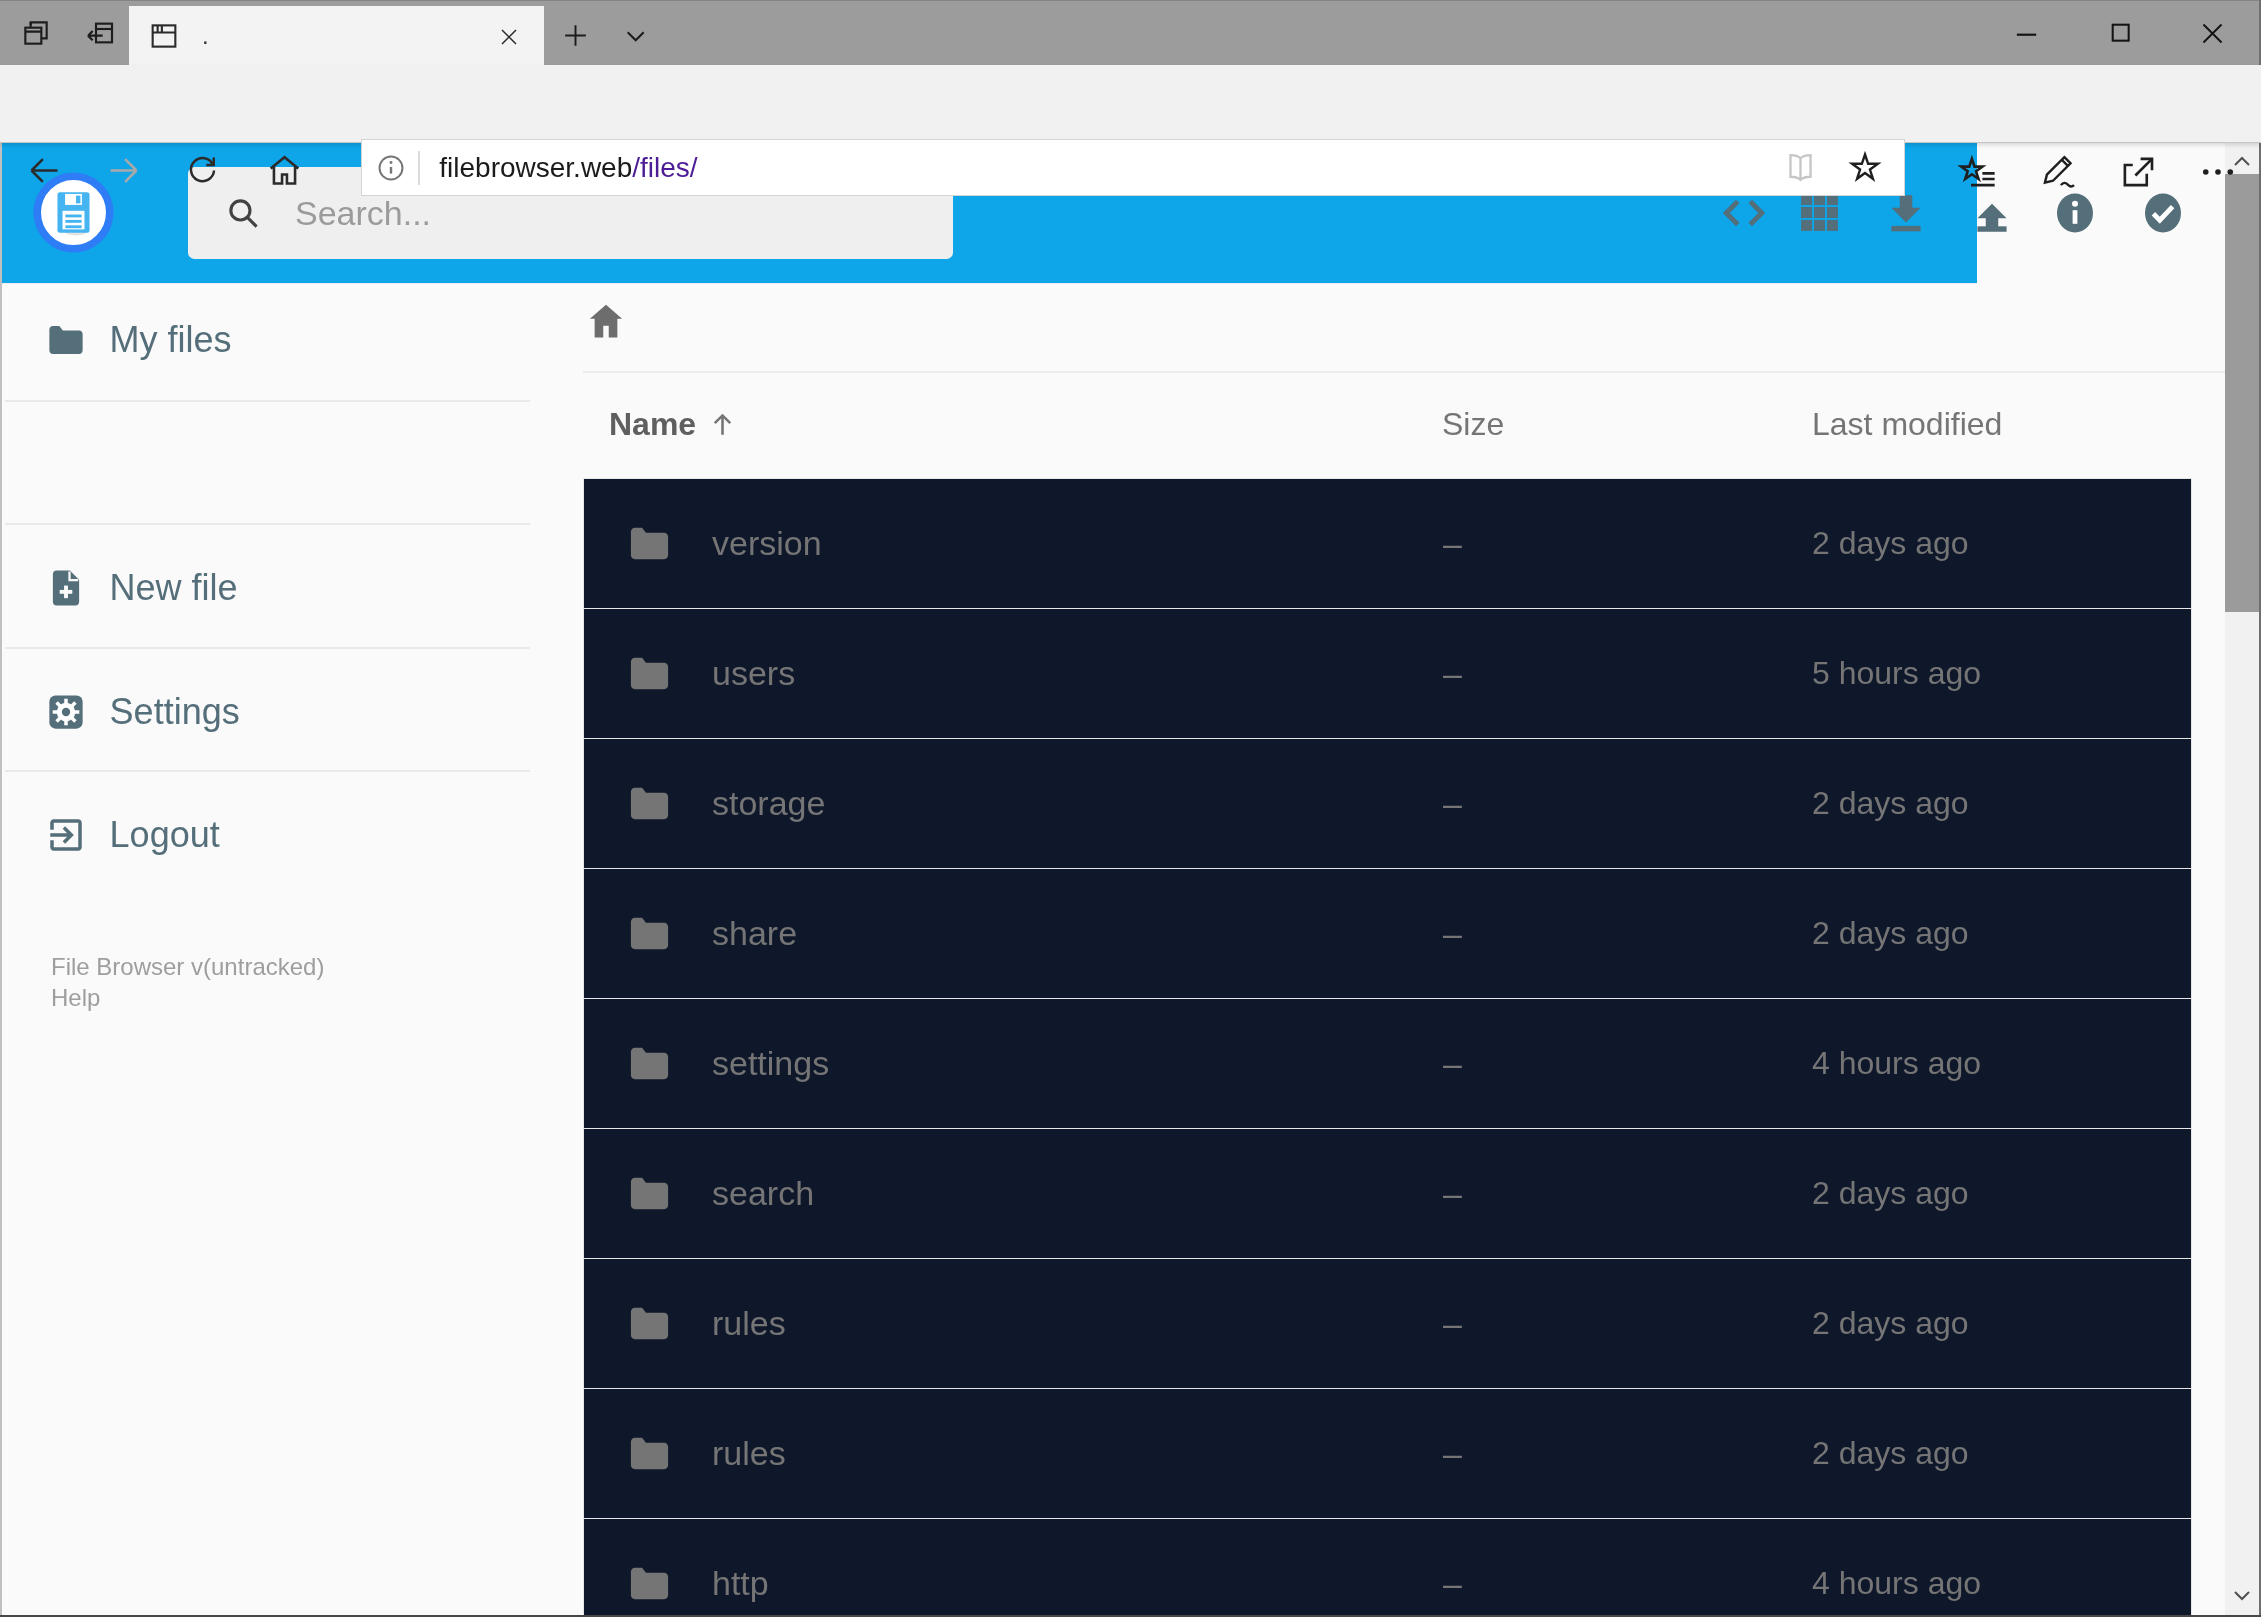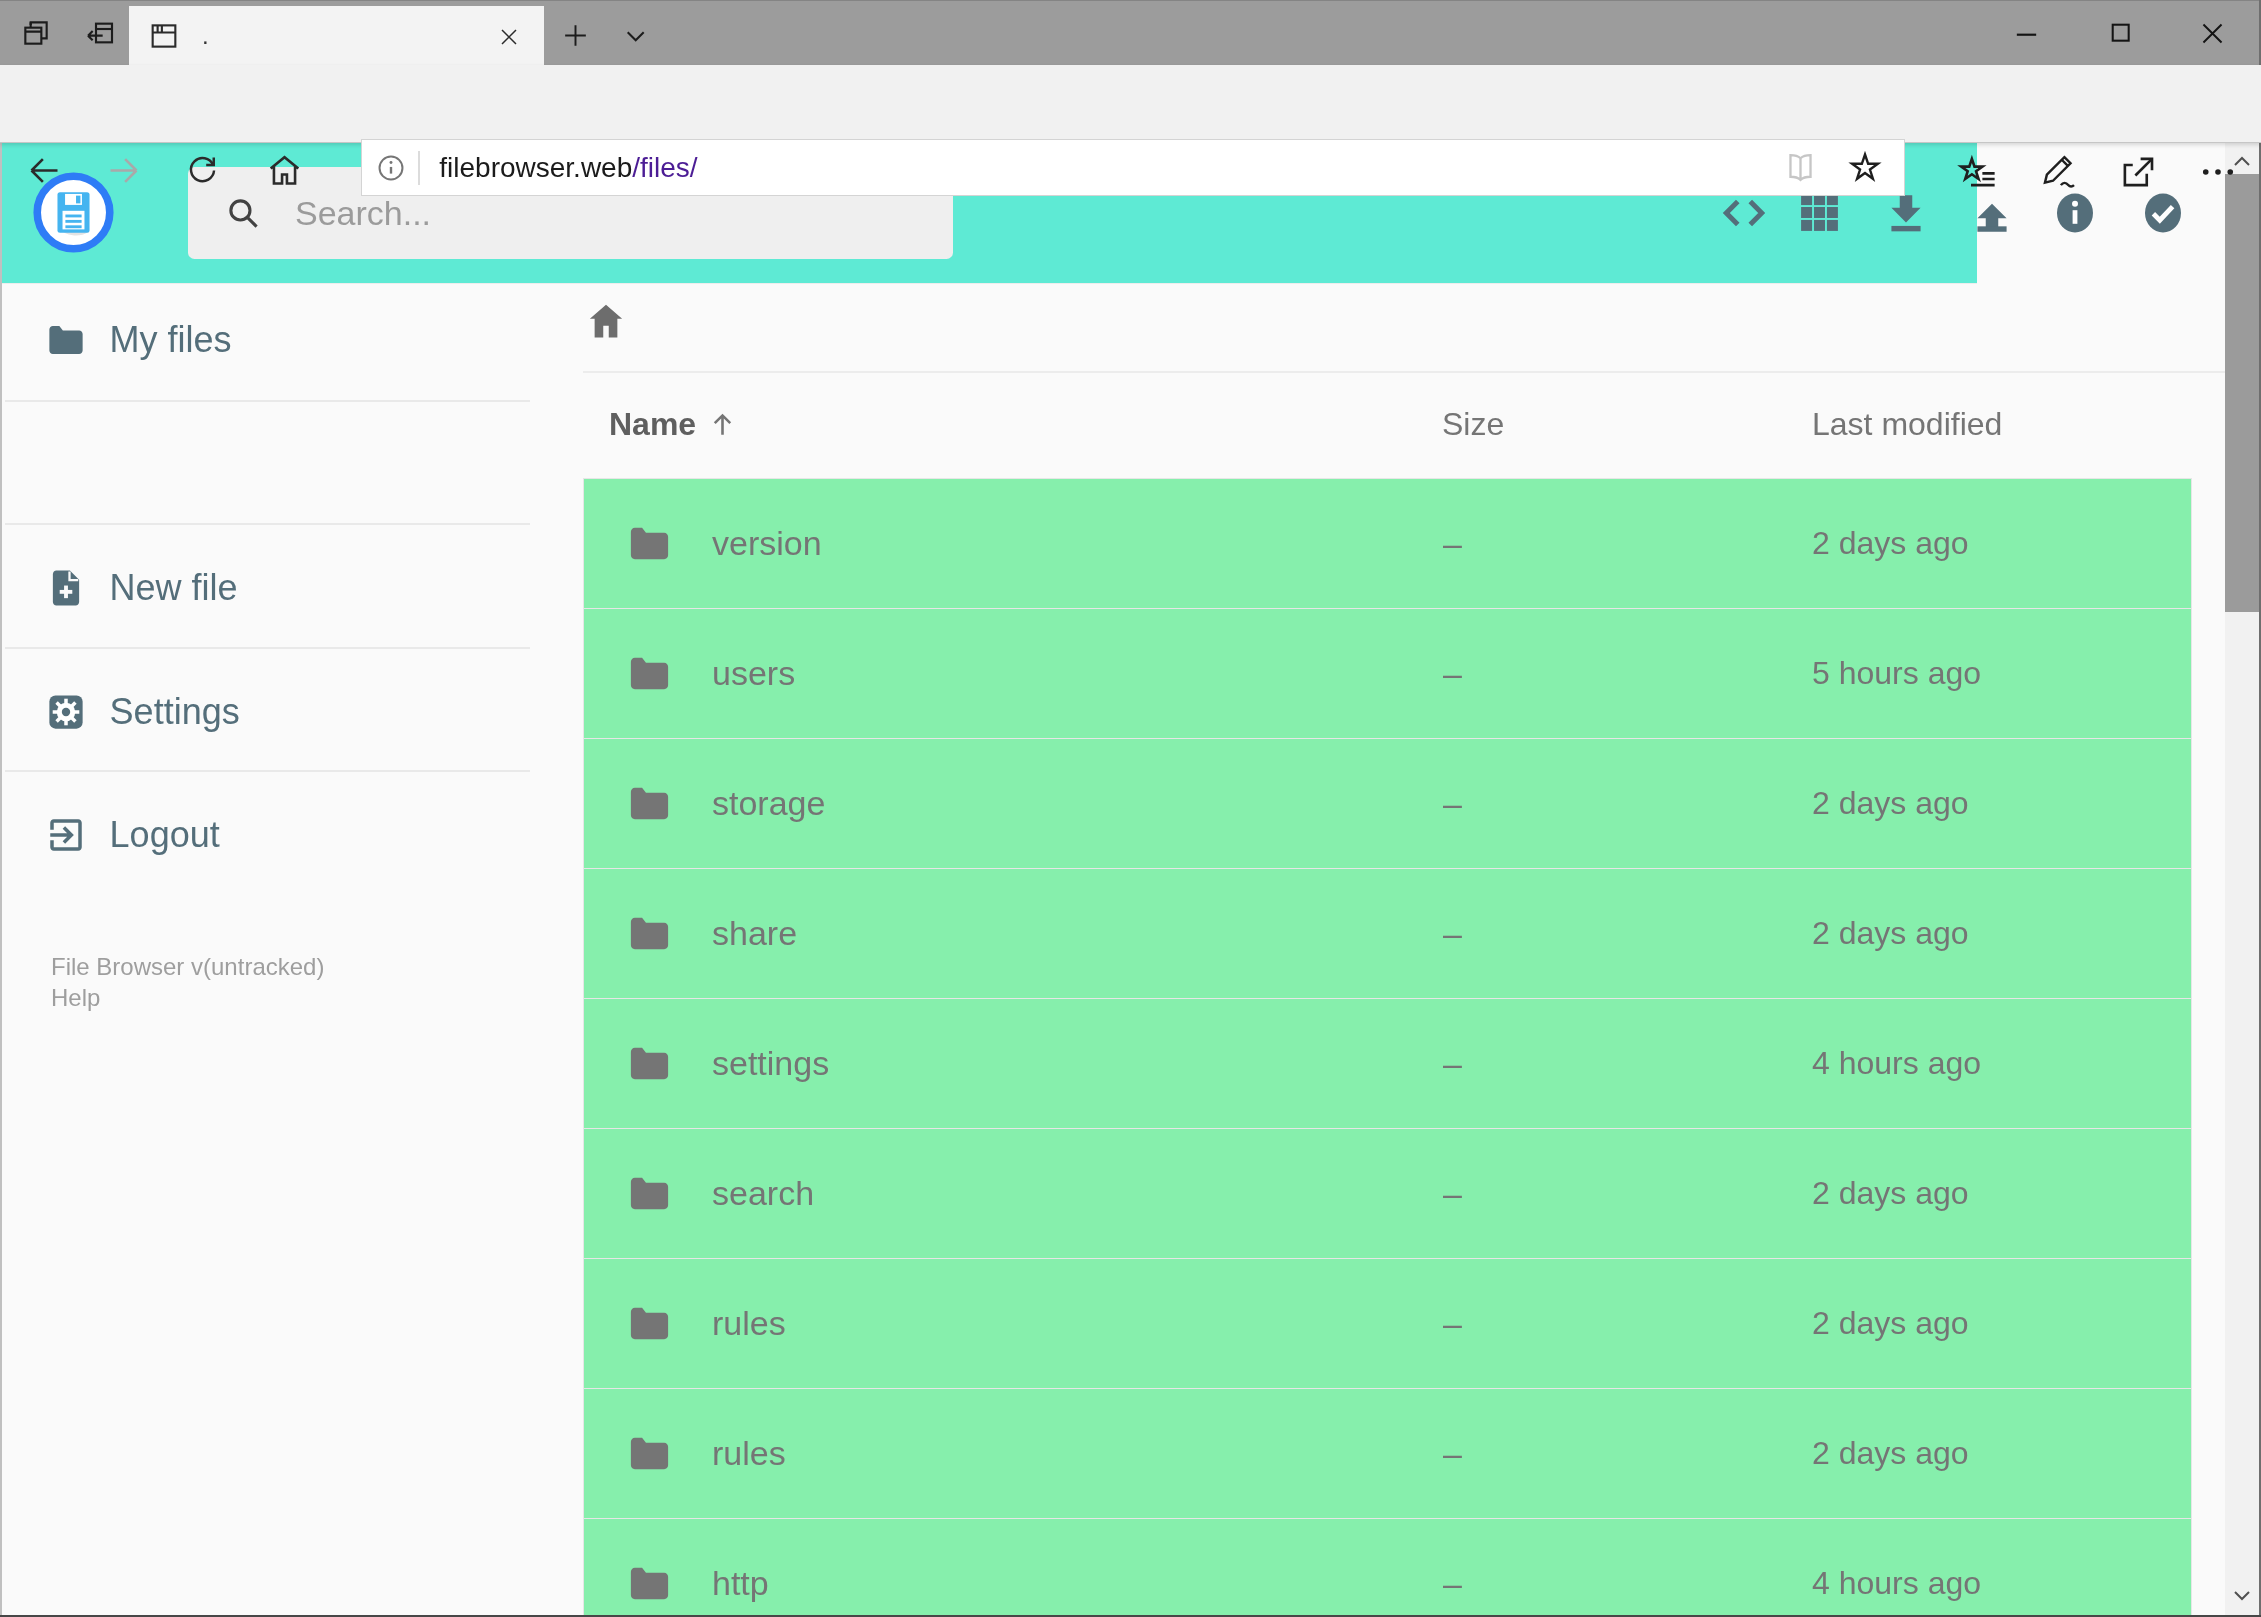--- a/index.html
+++ b/index.html
@@ -33,21 +33,21 @@
   .ab-sep{width:1.6px;height:34px;background:#dcdcdc;margin-left:11.3px;}
   .ab-url{margin-left:19.4px;font-size:28px;white-space:nowrap;}
   .ab-host{color:#1b1b1b;} .ab-path{color:#4c1d95;}
   .ab-spacer{flex:1;}
   .ab-book{width:37px;height:37px;color:#c6c6c6;margin-right:27.4px;}
   .ab-star{width:37px;height:37px;color:#1f1f1f;margin-right:21px;}
   .favbtn{top:78px;width:57px;height:57px;color:#1f1f1f;}
   .favbtn.hub{left:1949px;} .favbtn.pen{left:2031px;} .favbtn.share{left:2109px;} .favbtn.more{left:2189px;}
 
   
-  .appheader{left:0;top:142px;width:1977px;height:142px;background:#5eead4;border-bottom:0.8px solid #ededed;box-sizing:border-box;text-decoration:underline;}
+  .appheader{left:0;top:142px;width:1977px;height:142px;background:#0ea5e9;border-bottom:0.8px solid #ededed;box-sizing:border-box;text-decoration:underline;}
   .logo{left:33px;top:172px;width:81px;height:81px;}
   .searchbar{left:188px;top:167px;width:765px;height:92px;background:#efefef;border-radius:6.5px;
              display:flex;align-items:center;}
   .sb-glass{margin-left:37px;color:#424242;}
   .sb-input{margin-left:31px;border:none;outline:none;background:transparent;font-family:"Liberation Sans",sans-serif;
             font-size:34px;color:#555;width:614px;}
   .sb-input::placeholder{color:#9b9b9b;opacity:1;}
   .actbtn{top:180px;width:65px;height:65px;color:#546e7a;}
   .actbtn.code{left:1711px;} .actbtn.grid{left:1787px;} .actbtn.dl{left:1873px;}
   .actbtn.ul{left:1959px;} .actbtn.info{left:2042px;} .actbtn.chk{left:2130px;}
@@ -59,21 +59,21 @@
   .side-footer{left:51px;top:951px;font-size:24px;color:#9e9e9e;line-height:31px;}
 
   
   .crumb-home{left:584px;top:299px;width:44px;height:44px;color:#6d6d6d;}
   .crumb-div{left:583px;top:371px;width:1642px;height:1.6px;background:#ececec;}
   .colhead{top:406px;font-size:32px;color:#757575;}
   .colhead.name{left:609px;color:#5f5f5f;font-weight:bold;display:flex;align-items:center;}
   .colhead.size{left:1442px;} .colhead.mod{left:1812px;}
   .sortarrow{margin-left:11.3px;color:#757575;}
   .listing{left:583px;top:478px;width:1609px;border:1.6px solid #e6e6e6;border-bottom:none;box-sizing:border-box;background:#fff;}
-  .row{position:relative;height:129px;border-bottom:1.6px solid #e6e6e6;background:#86efac;}
+  .row{position:relative;height:129px;border-bottom:1.6px solid #e6e6e6;background:#0f172a;}
   .row .ficon{position:absolute;left:42px;top:41px;color:#757575;}
   .row .c-name{position:absolute;left:128px;top:0;line-height:128px;font-size:34px;color:#757575;}
   .row .c-size{position:absolute;left:859px;top:0;line-height:128px;font-size:34px;color:#757575;}
   .row .c-mod{position:absolute;left:1228px;top:0;line-height:128px;font-size:32px;color:#757575;}
 
   
   .scrollbar{left:2225px;top:142px;width:34px;height:1473px;background:#f1f1f1;}
   .sb-arrow{position:absolute;left:0;width:34px;height:34px;color:#505050;}
   .sb-arrow.up{top:3.2px;} .sb-arrow.down{bottom:3.2px;}
   .sb-thumb{position:absolute;left:0;top:31.5px;width:34px;height:438px;background:#9b9b9b;}

